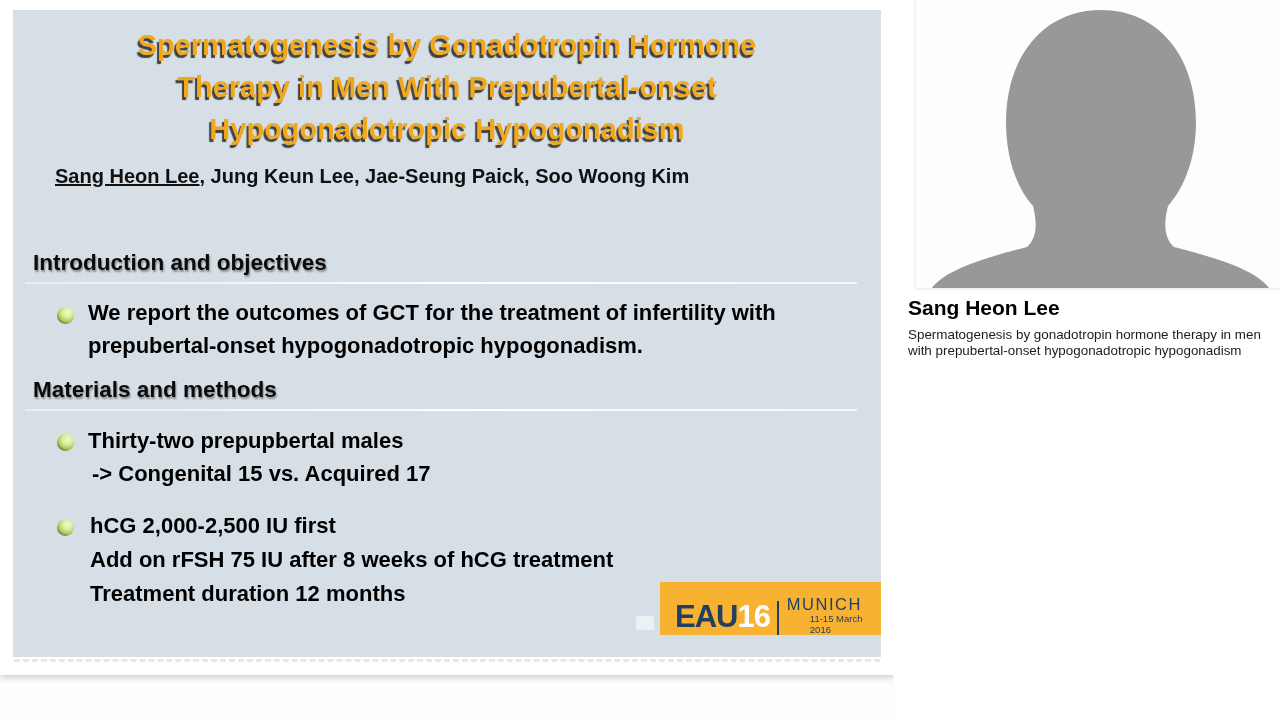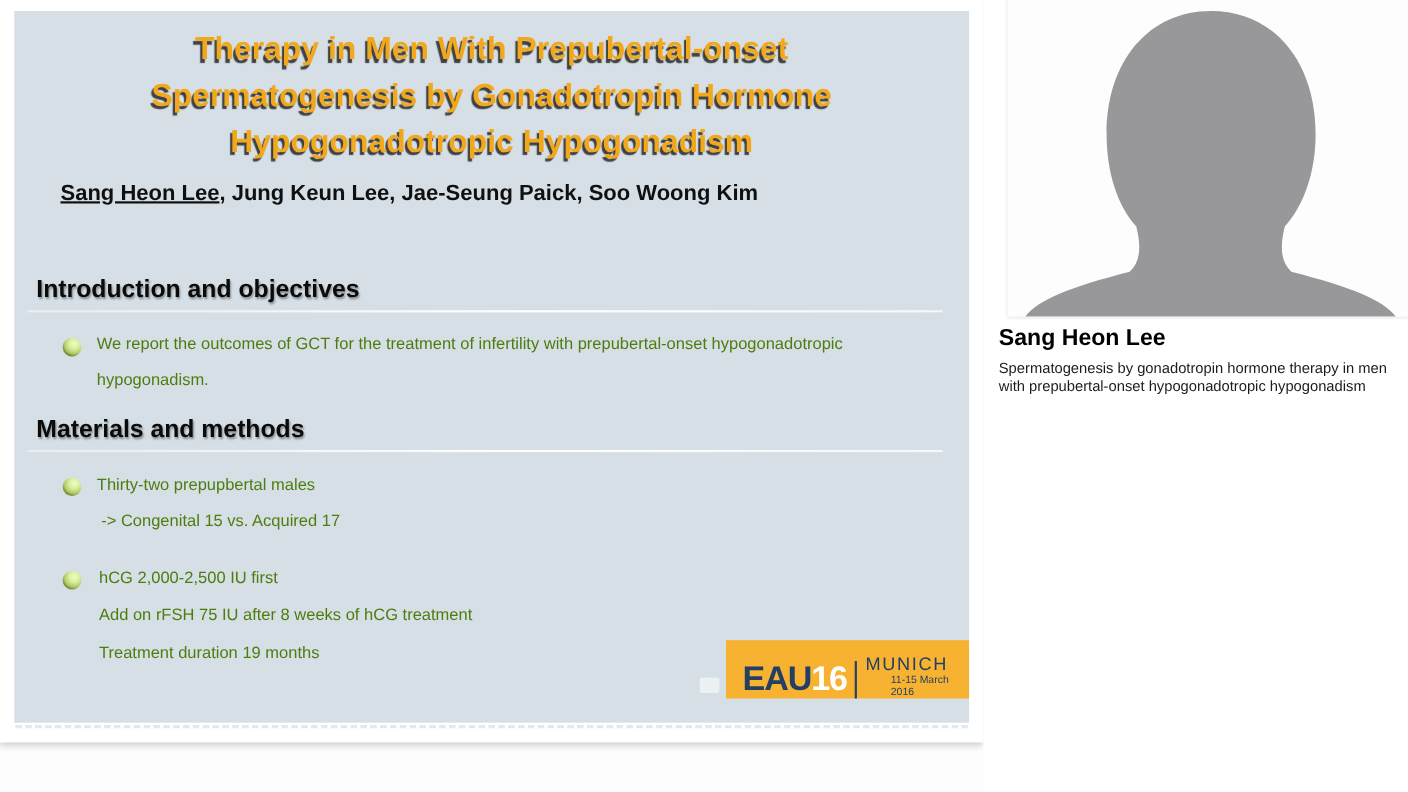--- a/index.html
+++ b/index.html
@@ -18,21 +18,21 @@
   .authors{position:absolute;left:42px;top:152px;font-size:20px;font-weight:bold;color:#101010;line-height:28px;text-align:center;}
   .authors .uname{text-decoration:underline;}
 
   .sec-head{position:absolute;left:20px;font-size:22.5px;font-weight:bold;color:#0b0b0b;
             text-shadow:1px 2px 2px rgba(0,0,0,0.38);}
   .sec-rule{position:absolute;left:12px;width:832px;height:2px;
             background:linear-gradient(90deg,rgba(255,255,255,0.45),#ffffff 55%,rgba(255,255,255,0.75));}
 
   .bullet-dot{position:absolute;width:17px;height:17px;border-radius:50%;
               background:radial-gradient(circle at 62% 32%,#f2fbc8 0%,#d8ee9b 32%,#aecb62 58%,#55641f 82%,#0d0d0d 100%);}
-  .btext{position:absolute;font-size:15px;font-weight:normal;color:#4d7c0f;line-height:33px;}
+  .btext{position:absolute;font-size:22px;font-weight:bold;color:#000000;line-height:33px;}
   .bwrap{width:712px;}
 
   
   .eau-logo{position:absolute;left:647px;top:572px;width:221px;height:53px;background:#f7b232;
             display:flex;align-items:flex-end;padding-left:15px;box-sizing:border-box;}
   .eau-word{font-size:31px;font-weight:bold;color:#233f63;letter-spacing:-1px;}
   .eau-year{font-size:31px;font-weight:bold;color:#ffffff;letter-spacing:-1px;}
   .eau-sep{width:2px;height:34px;background:#233f63;margin:0 8px 0 7px;}
   .eau-right{display:flex;flex-direction:column;justify-content:center;}
   .eau-city{font-size:16.5px;color:#233f63;letter-spacing:1.5px;line-height:17px;}
@@ -51,22 +51,22 @@
 </style>
 </head>
 <body>
 
 <div class="stage">
 
   <div class="slide-card">
     <div class="slide">
 
       <div class="slide-title">
+        <div>Spermatogenesis by Gonadotropin Hormone</div>
         <div>Therapy in Men With Prepubertal-onset</div>
-        <div>Spermatogenesis by Gonadotropin Hormone</div>
         <div>Hypogonadotropic Hypogonadism</div>
       </div>
 
       <div class="authors">
         <div><span class="uname">Sang Heon Lee</span><span>, Jung Keun Lee, Jae-Seung Paick, Soo Woong Kim</span></div>
       </div>
 
       <div class="sec-head" style="top:240px;">Introduction and objectives</div>
       <div class="sec-rule" style="top:272px;"></div>
 
@@ -76,21 +76,21 @@
       <div class="sec-head" style="top:367px;">Materials and methods</div>
       <div class="sec-rule" style="top:399px;"></div>
 
       <span class="bullet-dot" style="left:44px;top:424px;"></span>
       <div class="btext" style="left:75px;top:414px;">Thirty-two prepupbertal males</div>
       <div class="btext" style="left:79px;top:447px;">-&gt; Congenital 15 vs. Acquired 17</div>
 
       <span class="bullet-dot" style="left:44px;top:509px;"></span>
       <div class="btext" style="left:77px;top:499px;">hCG 2,000-2,500 IU first</div>
       <div class="btext" style="left:77px;top:533px;">Add on rFSH 75 IU after 8 weeks of hCG treatment</div>
-      <div class="btext" style="left:77px;top:567px;">Treatment duration 19 months</div>
+      <div class="btext" style="left:77px;top:567px;">Treatment duration 12 months</div>
 
       <div class="slide-watermark"></div>
 
       <div class="eau-logo">
         <span class="eau-word">EAU</span>
           <span class="eau-year">16</span>
         <span class="eau-sep"></span>
         <span class="eau-right">
           <span class="eau-city">MUNICH</span>
           <span class="eau-dates">11-15 March 2016</span>

